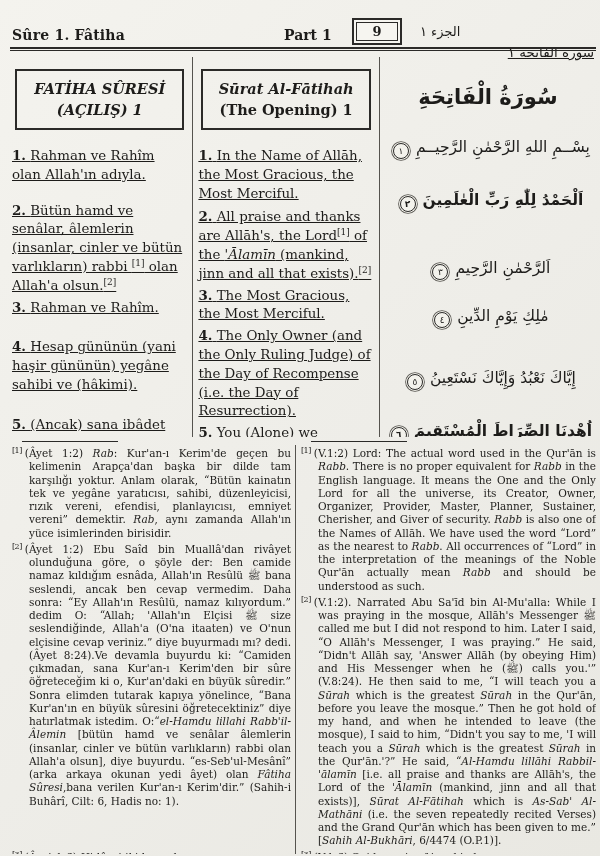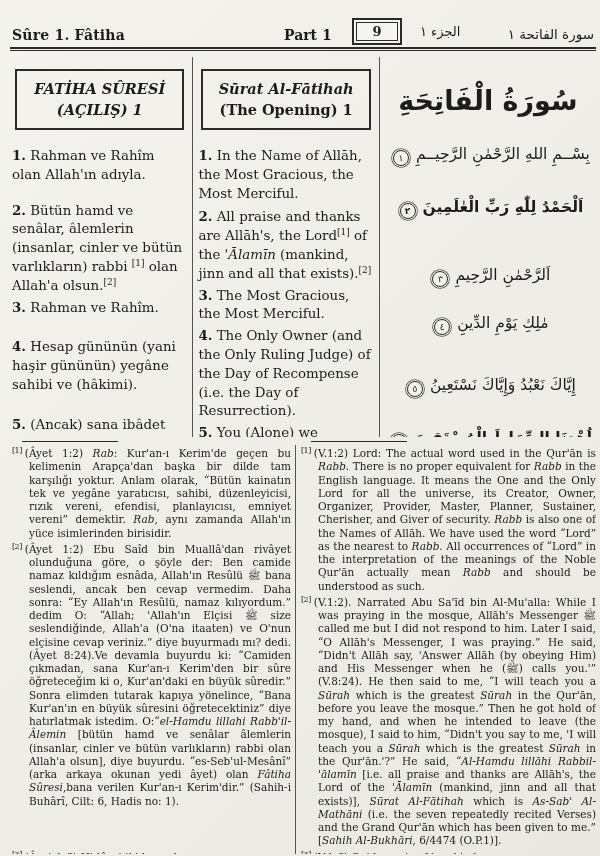--- a/index.html
+++ b/index.html
@@ -16,42 +16,42 @@
   .header { position: absolute; top: 24px; left: 12px; right: 6px; height: 24px; }
   .h-left  { position: absolute; left: 0; top: 3px; font-weight: bold; font-size: 14px; letter-spacing: .2px; }
   .h-part  { position: absolute; left: 272px; top: 3px; font-weight: bold; font-size: 14px; }
   .pagebox { position: absolute; left: 340px; top: -6px; width: 50px; height: 27px;
              border: 2px solid #2b2a28; padding: 2px; background: #f6f5f0; }
   .pagebox-inner { width: 100%; height: 100%; border: 1px solid #2b2a28;
              display: flex; align-items: center; justify-content: center;
              font-weight: bold; font-size: 13px; }
   .h-juz   { position: absolute; left: 408px; top: 0; font-size: 13px;
              font-family: "DejaVu Sans", sans-serif; direction: rtl; }
-  .h-surah { position: absolute; right: 0; top: 2px; font-size: 13.5px;
-             font-family: "DejaVu Sans", sans-serif; direction: rtl; }
+  .h-surah { position: absolute; right: 0; top: 20px; font-size: 13.5px;
+             font-family: "DejaVu Sans", sans-serif; direction: rtl; text-decoration: underline; }
   .double-rule { position: absolute; top: 47px; left: 10px; right: 4px; height: 4px;
              border-top: 2.5px solid #2b2a28; border-bottom: 1.5px solid #2b2a28; }
 
   
   .main { position: absolute; top: 57px; left: 10px; right: 4px; height: 380px;
           display: flex; overflow: hidden; }
   .vdiv { width: 1px; background: #55534e; }
   .col-tr { width: 188px; padding: 0 5px 0 2px; }
   .col-en { width: 191px; padding: 0 5px; }
   .col-ar { flex: 1; padding: 0 4px; direction: rtl; text-align: center;
             font-family: "DejaVu Sans", sans-serif; }
 
   .surah-box { margin: 12px 3px 0; border: 2px solid #2b2a28; padding: 7px 2px 8px;
                text-align: center; font-style: italic; font-weight: bold;
                font-size: 14.5px; line-height: 21px; }
-  .verse { font-size: 13.4px; line-height: 18.8px; text-align: left; }
+  .verse { font-size: 13.4px; line-height: 18.8px; text-align: left; text-decoration: underline; }
   .verse b { font-size: 13.4px; }
   .verse sup { font-size: 9px; line-height: 0; }
 
-  .ar-title { font-size: 27px; font-weight: 600; margin-top: 28px; letter-spacing: 0; }
+  .ar-title { font-size: 21px; font-weight: 600; margin-top: 28px; letter-spacing: 0; }
   .ar-line  { font-size: 15.5px; line-height: 24px; white-space: nowrap; }
   .aya-badge { display: inline-flex; width: 16px; height: 16px; border: 1.2px solid #2b2a28;
                border-radius: 50%; align-items: center; justify-content: center;
                font-size: 9px; margin: 0 7px; vertical-align: -2px;
                box-shadow: 0 0 0 1px #f0efe9, 0 0 0 1.8px #55534e; background:#f3f2ec; }
 
   
   .footnotes { position: absolute; top: 441px; left: 12px; right: 4px; bottom: 2px;
                display: flex; overflow: hidden; }
   .fn-col { overflow: hidden; }

